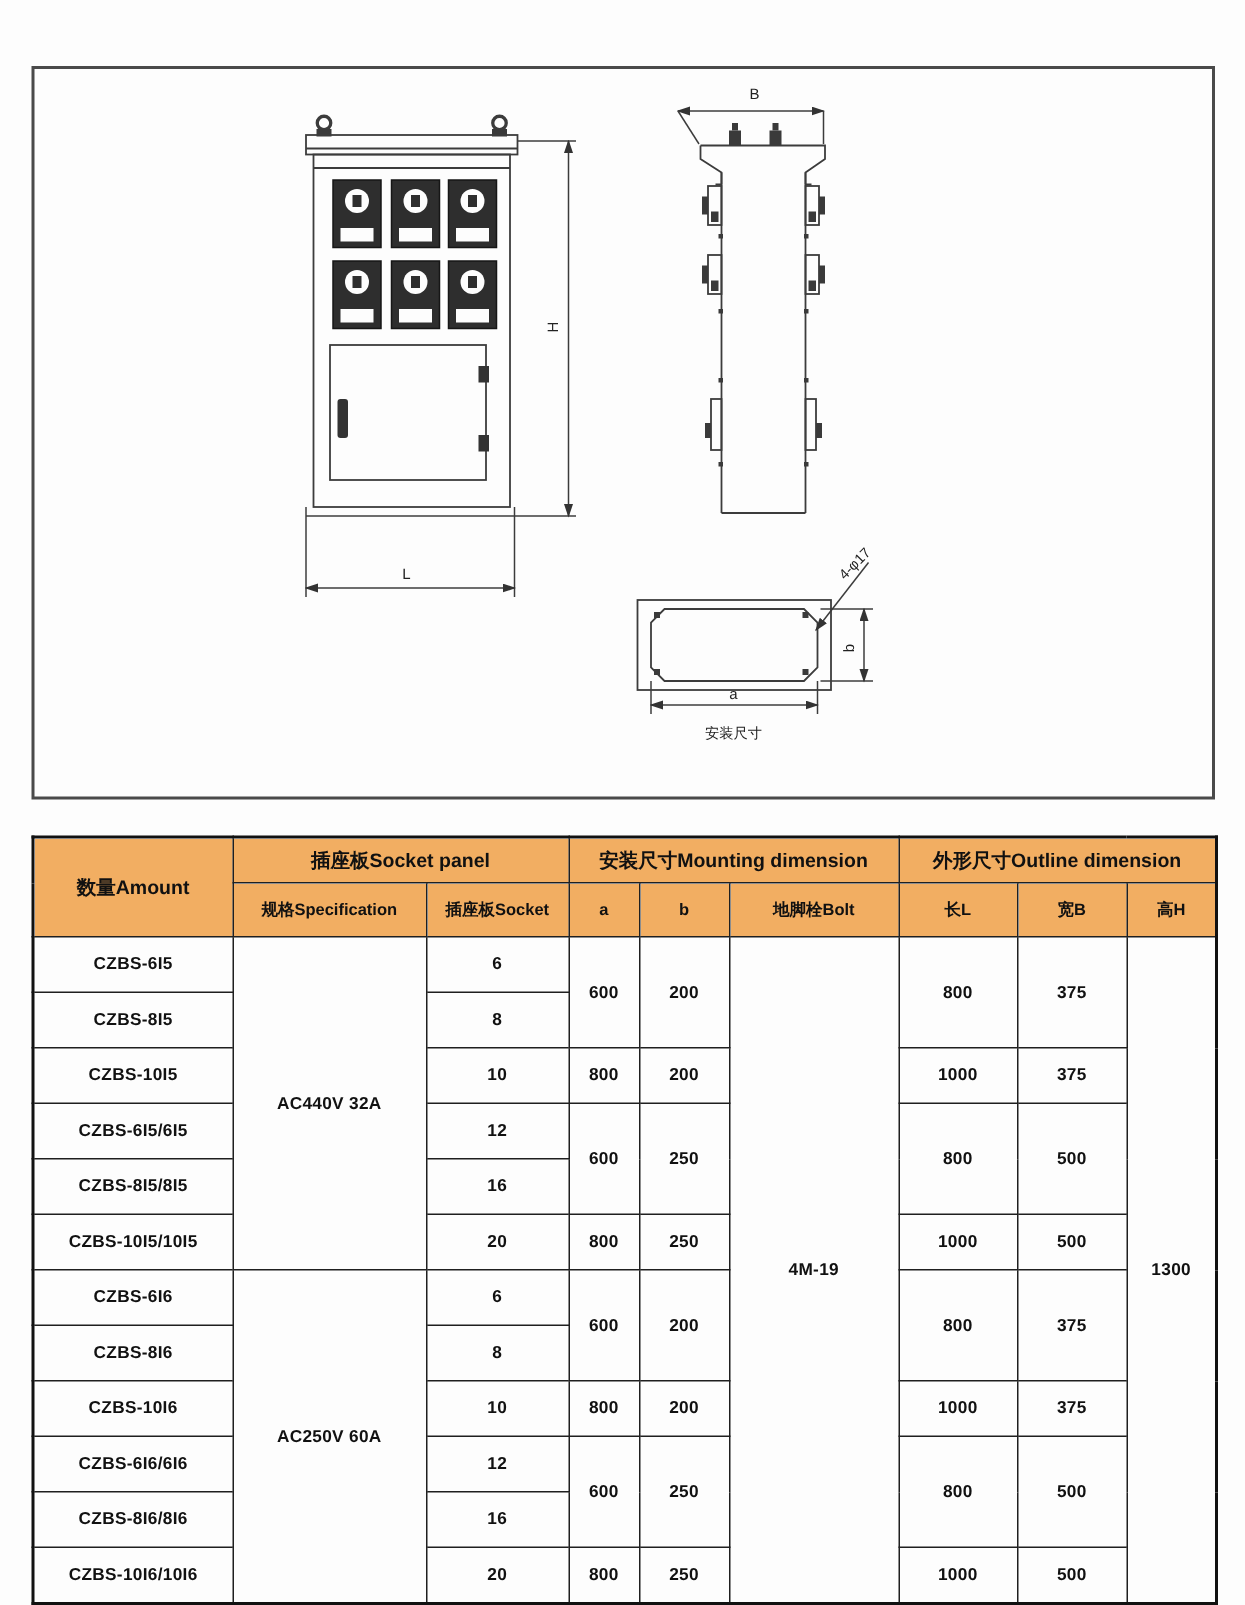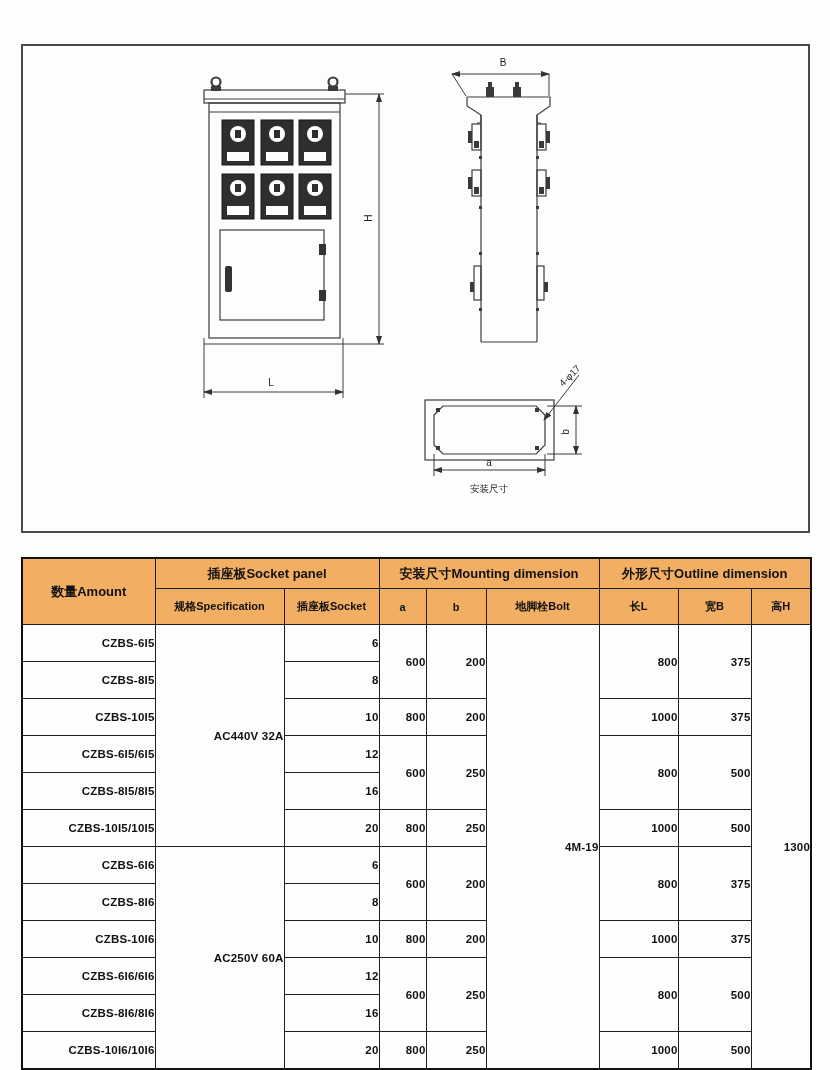--- a/index.html
+++ b/index.html
@@ -48,21 +48,20 @@
   }
   .spec-table thead tr.sub th{
     font-size:11px;
     height:35px;
   }
   .spec-table tbody td{
     height:36px;
     font-size:11.5px;
     background:#fdfdfd;
     letter-spacing:.2px;
-    text-align:right;
   }
 </style>
 </head>
 <body>
 
 <div class="drawing-box">
   <svg width="785" height="485" viewBox="0 0 785 485">
     <defs>
       <marker id="arr" markerWidth="9" markerHeight="8" refX="8" refY="3" orient="auto-start-reverse" markerUnits="userSpaceOnUse">
         <path d="M0,0 L9,3 L0,6 Z" fill="#333"></path>

